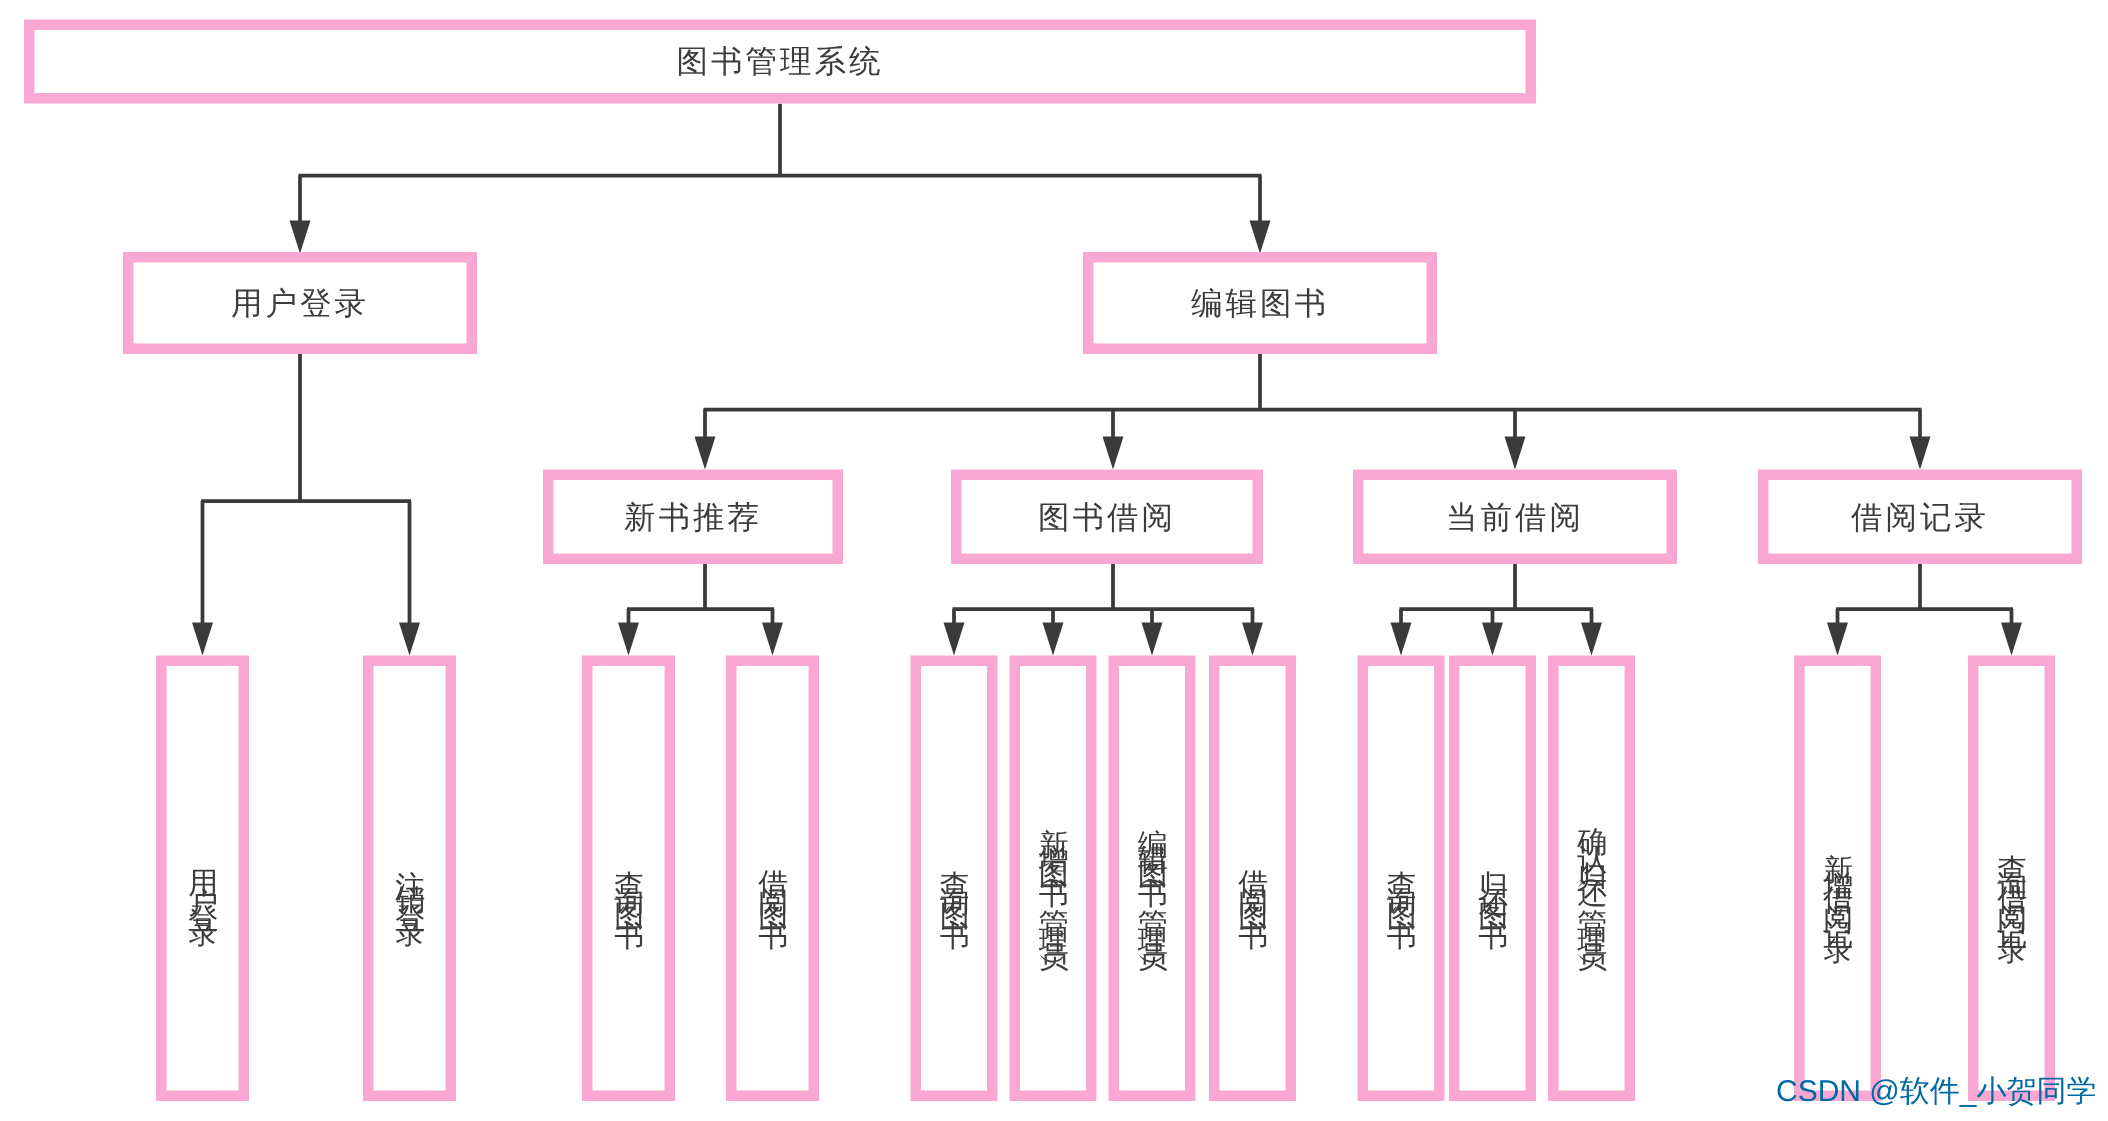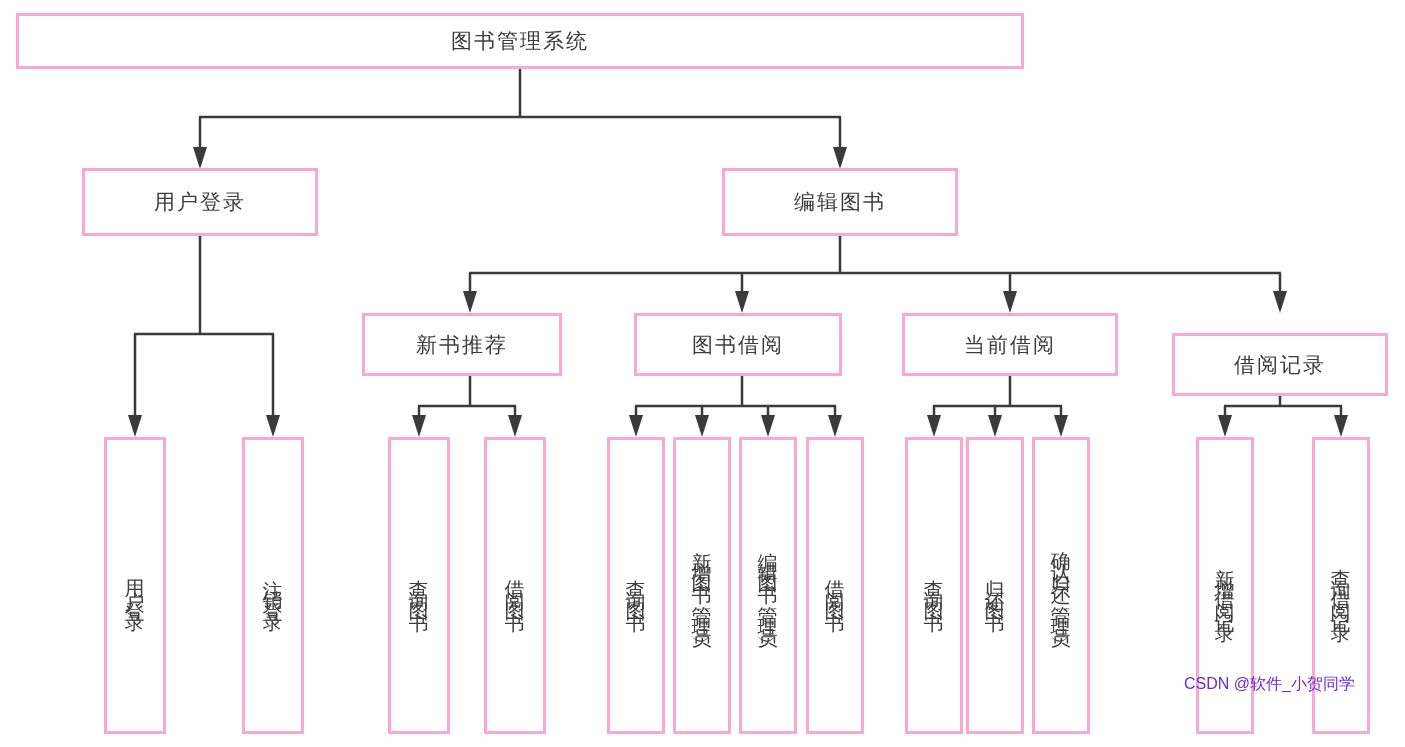--- a/index.html
+++ b/index.html
@@ -17,21 +17,21 @@
   }
   .wires {
     position: absolute;
     left: 0;
     top: 0;
     z-index: 0;
   }
   .box {
     position: absolute;
     box-sizing: border-box;
-    border: 3px solid #f9a8d4;
+    border: 7px solid #f9a8d4;
     background: #ffffff;
     display: flex;
     align-items: center;
     justify-content: center;
     z-index: 1;
   }
   .h-label {
     font-size: 21px;
     letter-spacing: 2px;
     color: #3c3c3c;
@@ -42,24 +42,24 @@
     text-orientation: mixed;
     font-size: 20px;
     line-height: 1;
     letter-spacing: 11px;
     color: #3c3c3c;
     white-space: nowrap;
   }
   .watermark {
     position: absolute;
     left: 1184px;
-    top: 674px;
+    top: 714px;
     z-index: 2;
-    font-size: 16px;
-    color: #6d28d9;
+    font-size: 20px;
+    color: #0369a1;
     white-space: nowrap;
   }
 </style>
 </head>
 <body>
 
 <div class="stage">
 
   <svg class="wires" width="1405" height="747" viewBox="0 0 1405 747">
     <g stroke="#3a3a3a" stroke-width="2.5" fill="none">
@@ -117,21 +117,21 @@
 
   <div class="box" style="left:362px; top:313px; width:200px; height:63px;">
     <span class="h-label">新书推荐</span>
   </div>
   <div class="box" style="left:634px; top:313px; width:208px; height:63px;">
     <span class="h-label">图书借阅</span>
   </div>
   <div class="box" style="left:902px; top:313px; width:216px; height:63px;">
     <span class="h-label">当前借阅</span>
   </div>
-  <div class="box" style="left:1172px; top:313px; width:216px; height:63px;margin-top:20px;">
+  <div class="box" style="left:1172px; top:313px; width:216px; height:63px;">
     <span class="h-label">借阅记录</span>
   </div>
 
   <div class="box" style="left:104px; top:437px; width:62px; height:297px;">
     <span class="v-label">用户登录</span>
   </div>
   <div class="box" style="left:242px; top:437px; width:62px; height:297px;">
     <span class="v-label">注销登录</span>
   </div>
 

